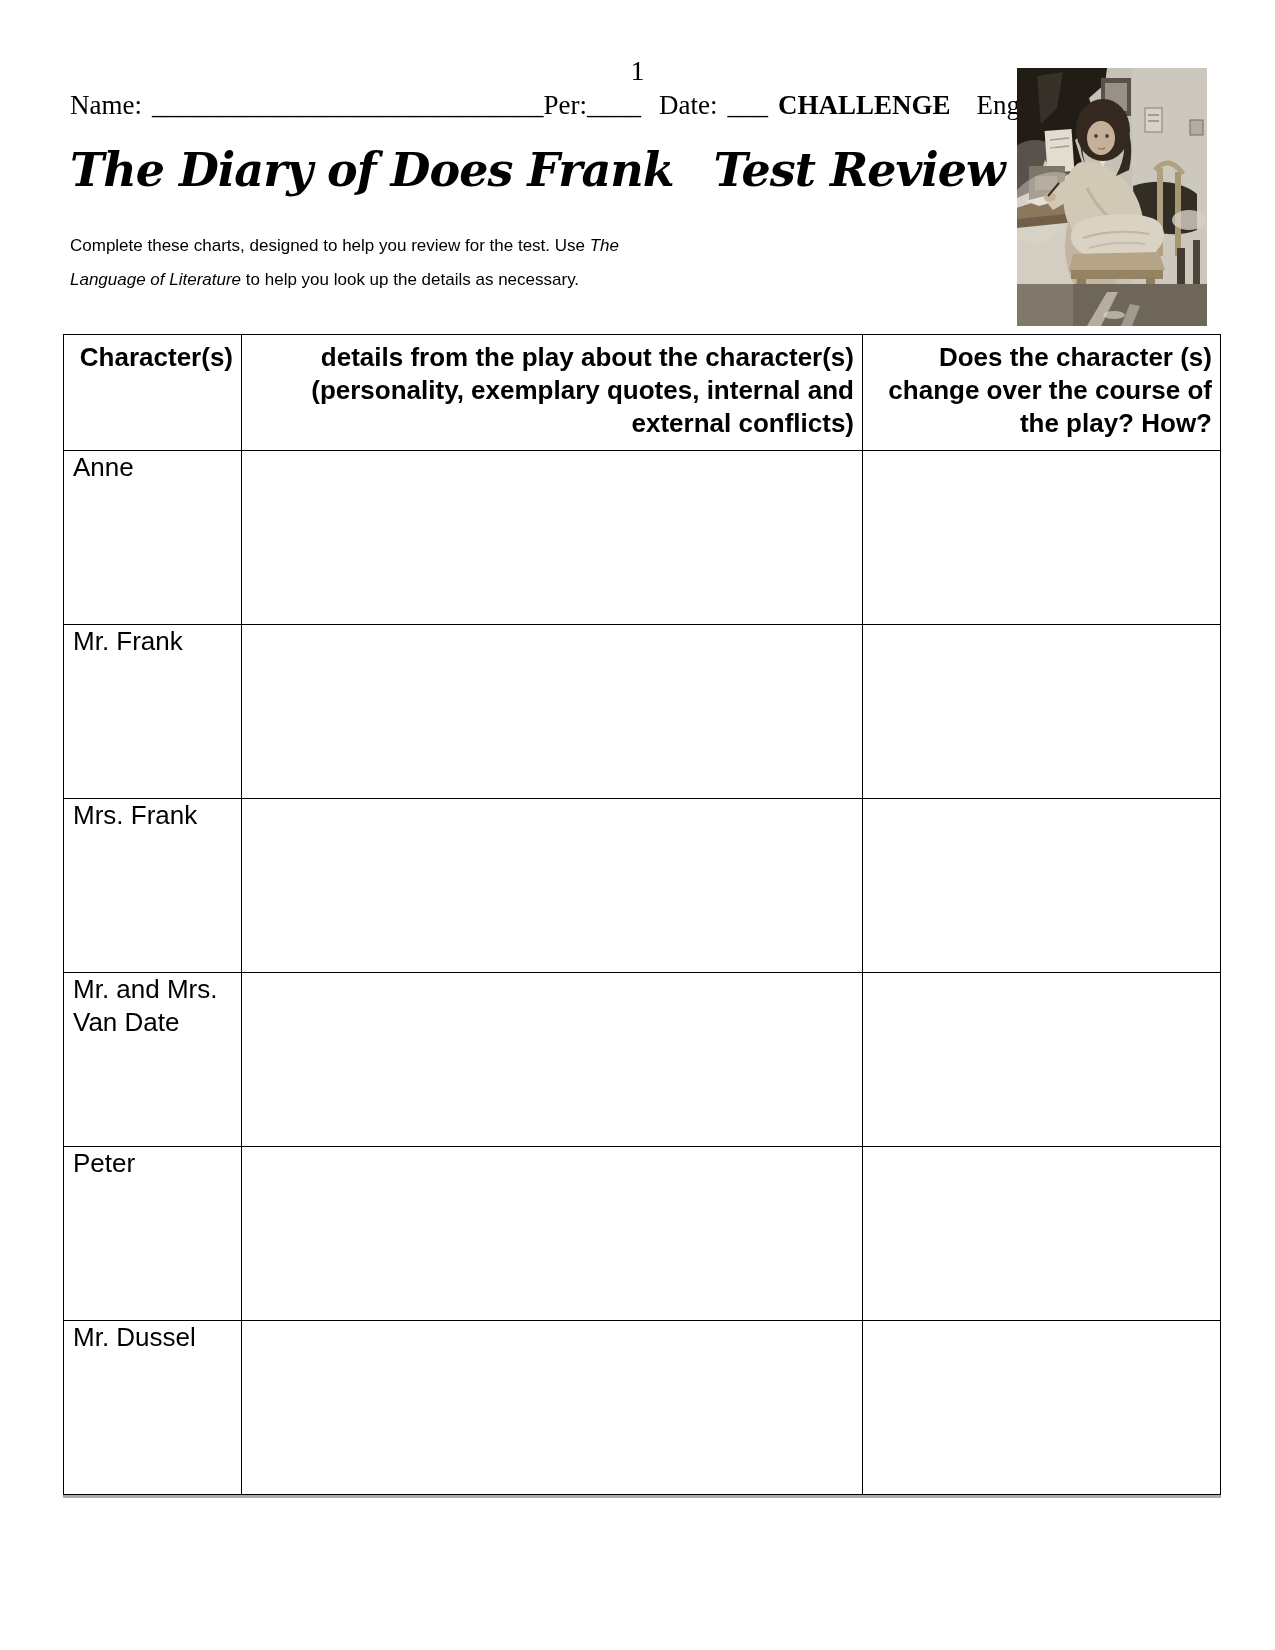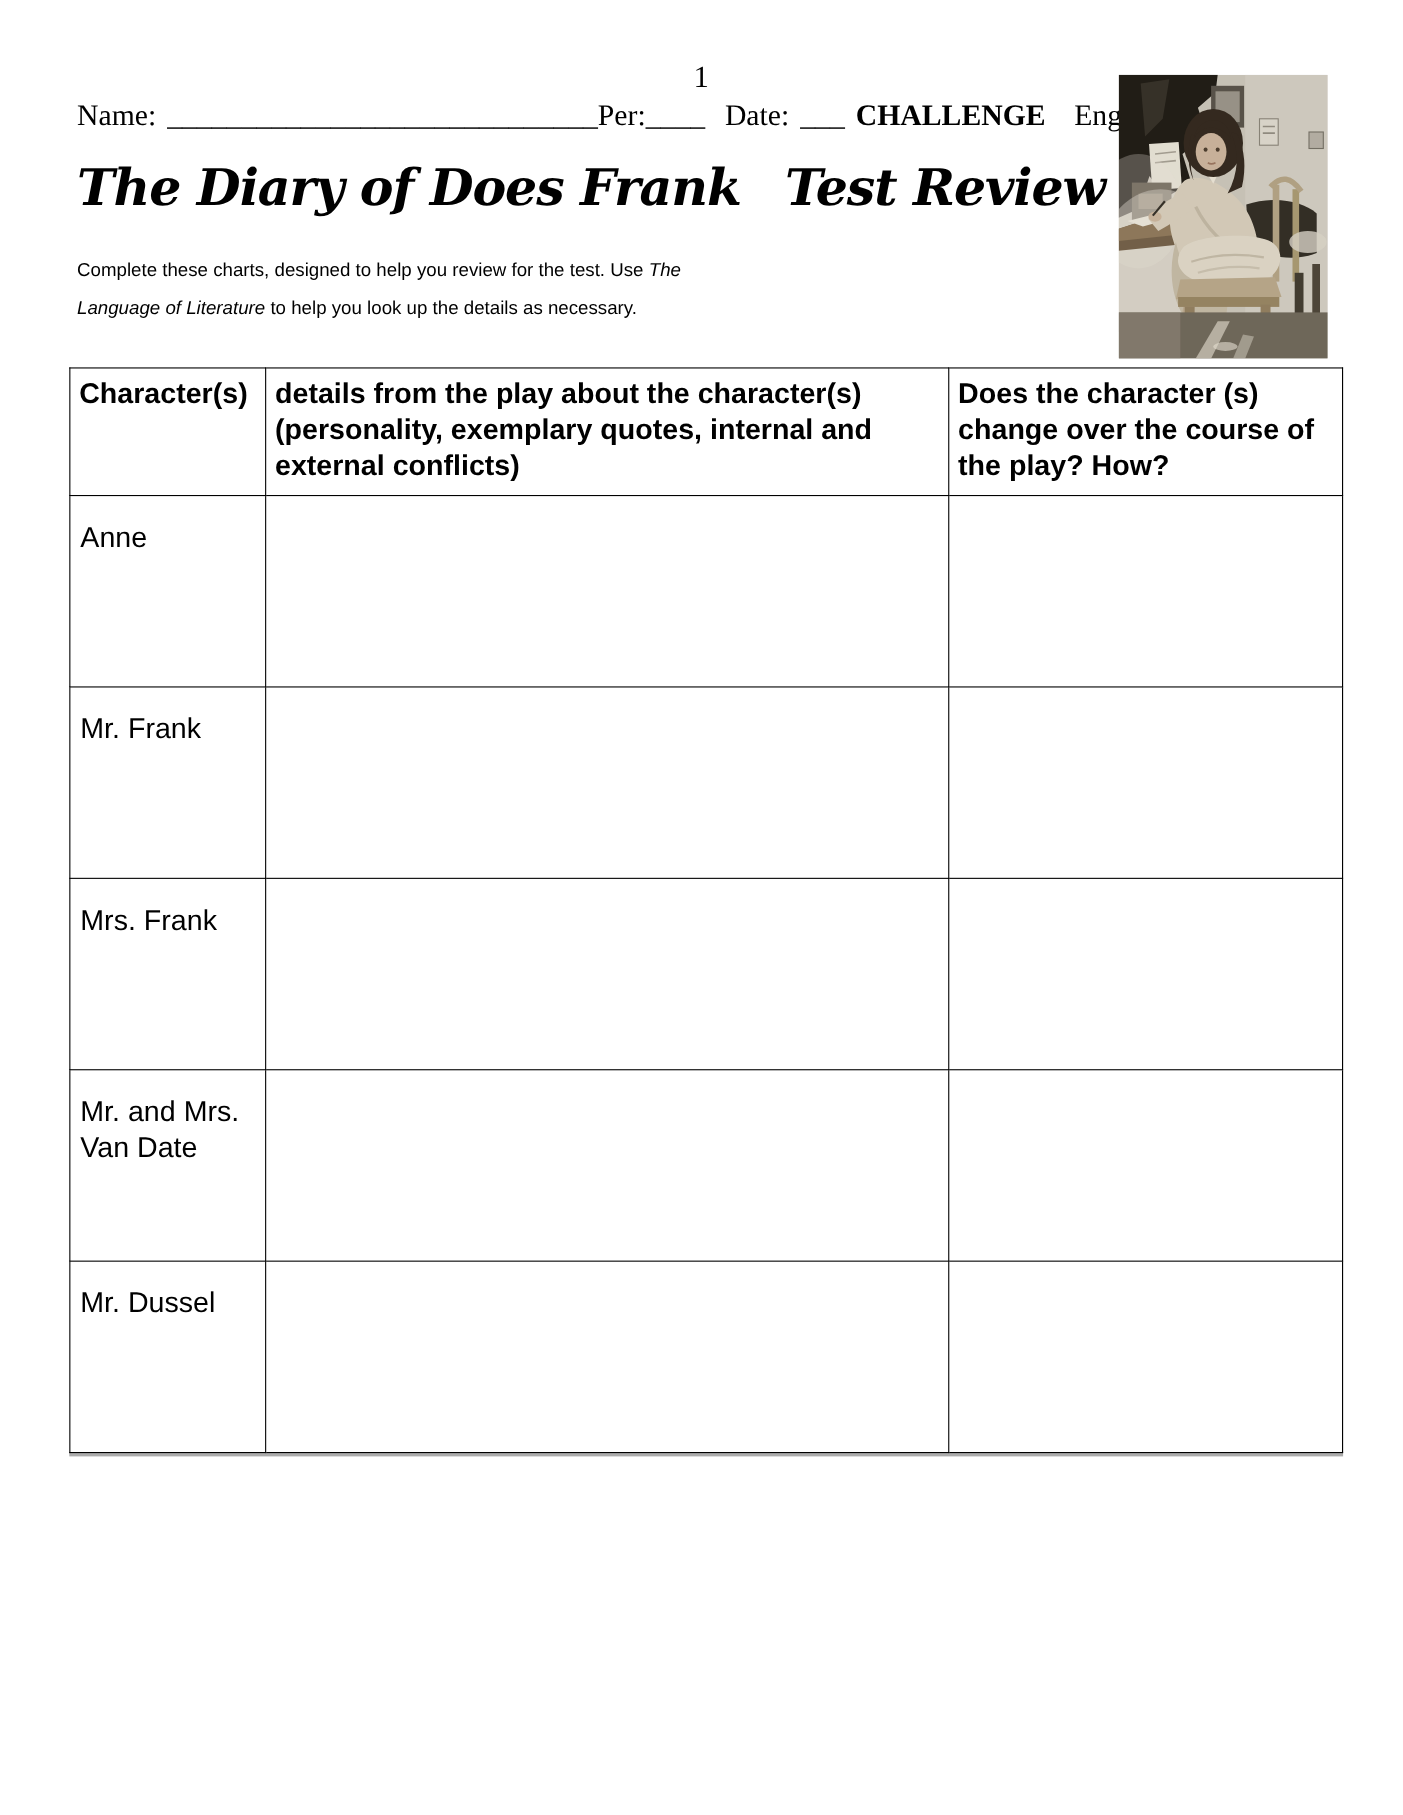--- a/index.html
+++ b/index.html
@@ -81,27 +81,27 @@
   .review-table col.c3 { width: 358px; }
   .review-table th, .review-table td {
     border: 1.5px solid #000;
     vertical-align: top;
     font-size: 26px;
   }
   .review-table thead tr { height: 116px; }
   .review-table tbody tr { height: 174px; }
   .review-table th {
     font-weight: bold;
-    text-align: left;
+    text-align: right;
     padding: 6px 8px 0 8px;
     line-height: 33px;
   }
   .review-table td.character-cell {
     text-align: left;
-    padding: 21px 8px 0 9px;
+    padding: 0 8px 0 9px;
     line-height: 33px;
   }
   .review-table td.blank-cell { padding: 0; }
 </style>
 </head>
 <body>
 
 <div class="page">
 
   <div class="page-number">1</div>
@@ -232,20 +232,25 @@
         <td class="character-cell">Mrs. Frank</td>
         <td class="blank-cell"></td>
         <td class="blank-cell"></td>
       </tr>
       <tr>
         <td class="character-cell">Mr. and Mrs. Van Date</td>
         <td class="blank-cell"></td>
         <td class="blank-cell"></td>
       </tr>
       <tr>
+        <td class="character-cell">Peter</td>
+        <td class="blank-cell"></td>
+        <td class="blank-cell"></td>
+      </tr>
+      <tr>
         <td class="character-cell">Mr. Dussel</td>
         <td class="blank-cell"></td>
         <td class="blank-cell"></td>
       </tr>
     </tbody>
   </table>
 
 </div>
 
 </body></html>

